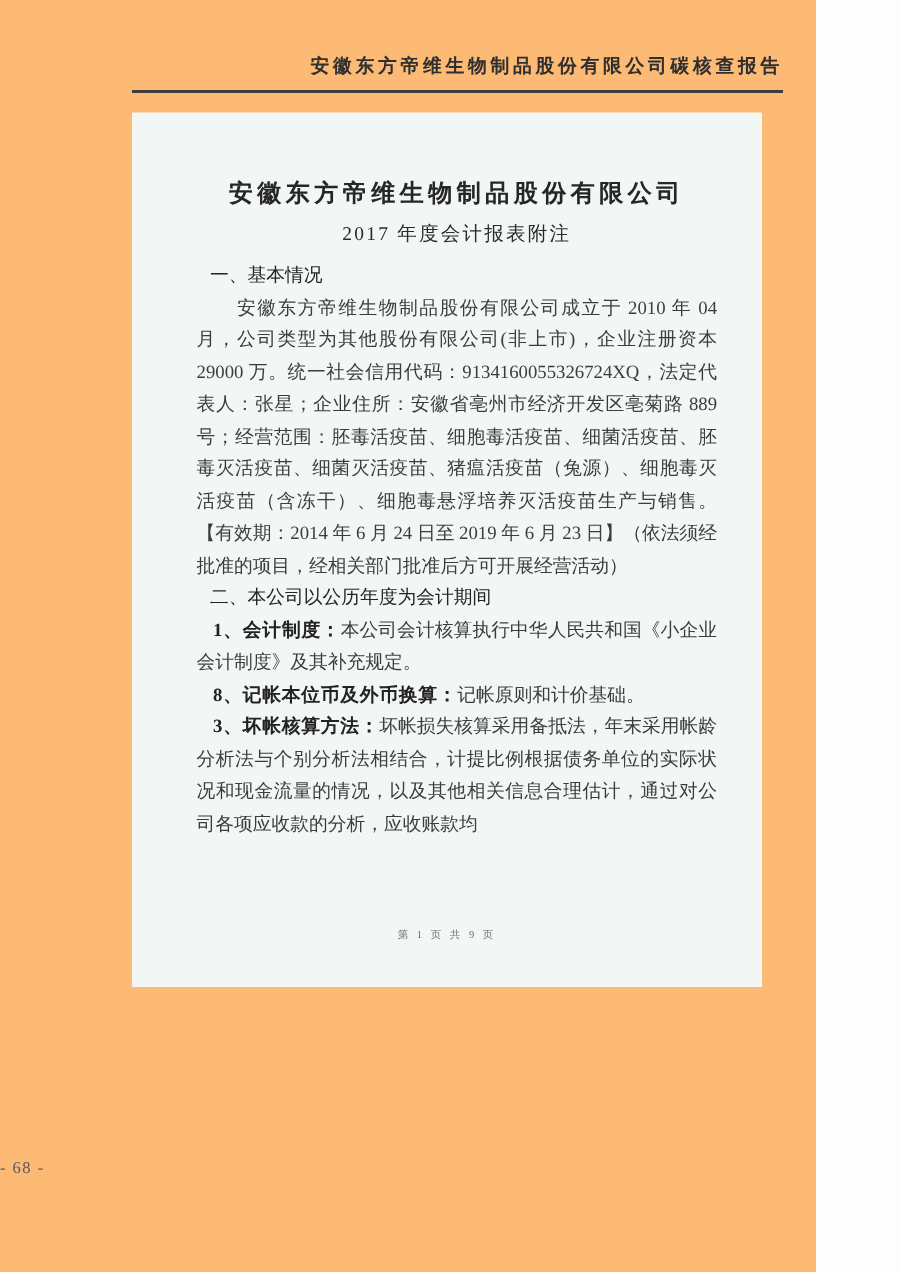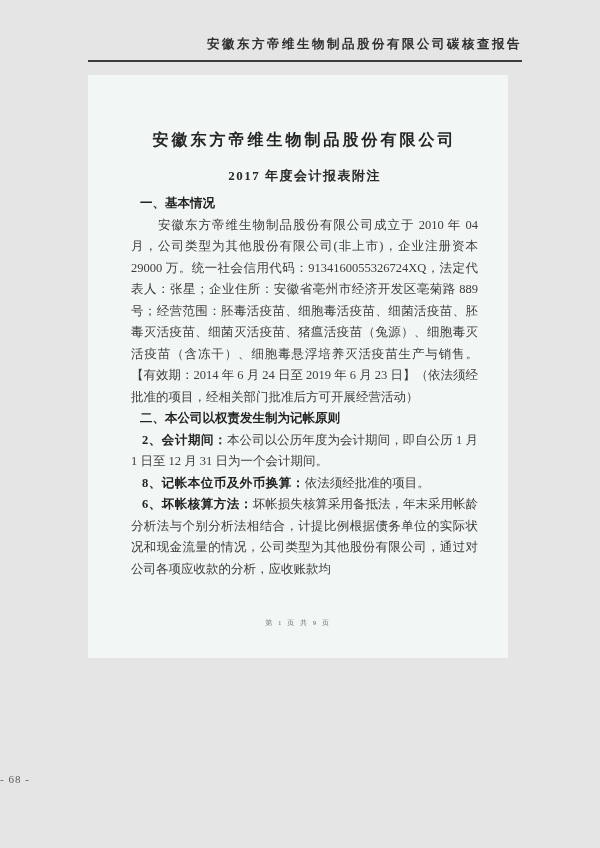--- a/index.html
+++ b/index.html
@@ -3,23 +3,23 @@
 <meta charset="utf-8">
 <style>
   html, body {
     margin: 0;
     padding: 0;
     background: #fdfdfd;
     font-family: "Liberation Serif", "DejaVu Serif", serif;
   }
   .sheet {
     position: relative;
-    width: 600px;
+    width: 544px;
     height: 848px;
-    background: #e5e5e5;
+    background: #fdba74;
     overflow: hidden;
   }
   
   .report-header {
     position: absolute;
     left: 88px;
     top: 36px;
     width: 434px;
     text-align: right;
     font-weight: bold;
@@ -35,45 +35,45 @@
     left: 88px;
     top: 75px;
     width: 420px;
     height: 583px;
     background: #f2f6f4;
     box-sizing: border-box;
     padding: 38px 30px 0 43px;
     color: #3c3c3c;
   }
   .doc-title {
-    margin: 16px;
+    margin: 6px;
     text-align: center;
     font-size: 16px;
     font-weight: bold;
     letter-spacing: 3px;
     color: #262626;
     line-height: 22px;
   }
   .doc-subtitle {
     margin: 6px 0 8px 0;
     text-align: center;
     font-size: 13px;
-    font-weight: bold;
+    font-weight: normal;
     letter-spacing: 1.5px;
     color: #2a2a2a;
     line-height: 18px;
   }
   .scan p {
     margin: 0;
     font-size: 12.5px;
     line-height: 21.5px;
     text-align: justify;
   }
   .heading {
-    font-weight: bold;
+    font-weight: normal;
     color: #232323;
     text-indent: 9px;
   }
   .para {
     text-indent: 27px;
   }
   .item {
     text-indent: 11px;
   }
   .item b {
@@ -113,29 +113,29 @@
   <div class="scan">
 
     <h1 class="doc-title">安徽东方帝维生物制品股份有限公司</h1>
 
     <h2 class="doc-subtitle">2017 年度会计报表附注</h2>
 
     <p class="heading">一、基本情况</p>
 
     <p class="para">安徽东方帝维生物制品股份有限公司成立于 2010 年 04 月，公司类型为其他股份有限公司(非上市)，企业注册资本 29000 万。统一社会信用代码：9134160055326724XQ，法定代表人：张星；企业住所：安徽省亳州市经济开发区亳菊路 889 号；经营范围：胚毒活疫苗、细胞毒活疫苗、细菌活疫苗、胚毒灭活疫苗、细菌灭活疫苗、猪瘟活疫苗（兔源）、细胞毒灭活疫苗（含冻干）、细胞毒悬浮培养灭活疫苗生产与销售。【有效期：2014 年 6 月 24 日至 2019 年 6 月 23 日】（依法须经批准的项目，经相关部门批准后方可开展经营活动）</p>
 
-    <p class="heading">二、本公司以权责发生制为记帐原则</p>
+    <p class="heading">二、本公司以公历年度为会计期间</p>
+
+    <p class="item"><b>1、会计制度：</b><span>本公司会计核算执行中华人民共和国《小企业会计制度》及其补充规定。</span></p>
 
 
-    <p class="item"><b>2、会计期间：</b><span>本公司以公历年度为会计期间，即自公历 1 月 1 日至 12 月 31 日为一个会计期间。</span></p>
+
+    <p class="item"><b>8、记帐本位币及外币换算：</b><span>记帐原则和计价基础。</span></p>
 
 
-    <p class="item"><b>8、记帐本位币及外币换算：</b><span>依法须经批准的项目。</span></p>
-
-
-    <p class="item"><b>6、坏帐核算方法：</b><span>坏帐损失核算采用备抵法，年末采用帐龄分析法与个别分析法相结合，计提比例根据债务单位的实际状况和现金流量的情况，公司类型为其他股份有限公司，通过对公司各项应收款的分析，应收账款均</span></p>
+    <p class="item"><b>3、坏帐核算方法：</b><span>坏帐损失核算采用备抵法，年末采用帐龄分析法与个别分析法相结合，计提比例根据债务单位的实际状况和现金流量的情况，以及其他相关信息合理估计，通过对公司各项应收款的分析，应收账款均</span></p>
 
     <div class="scan-footer">第 1 页 共 9 页</div>
   </div>
 
   <div class="page-number">- 68 -</div>
 
 </div>
 
 </body></html>

